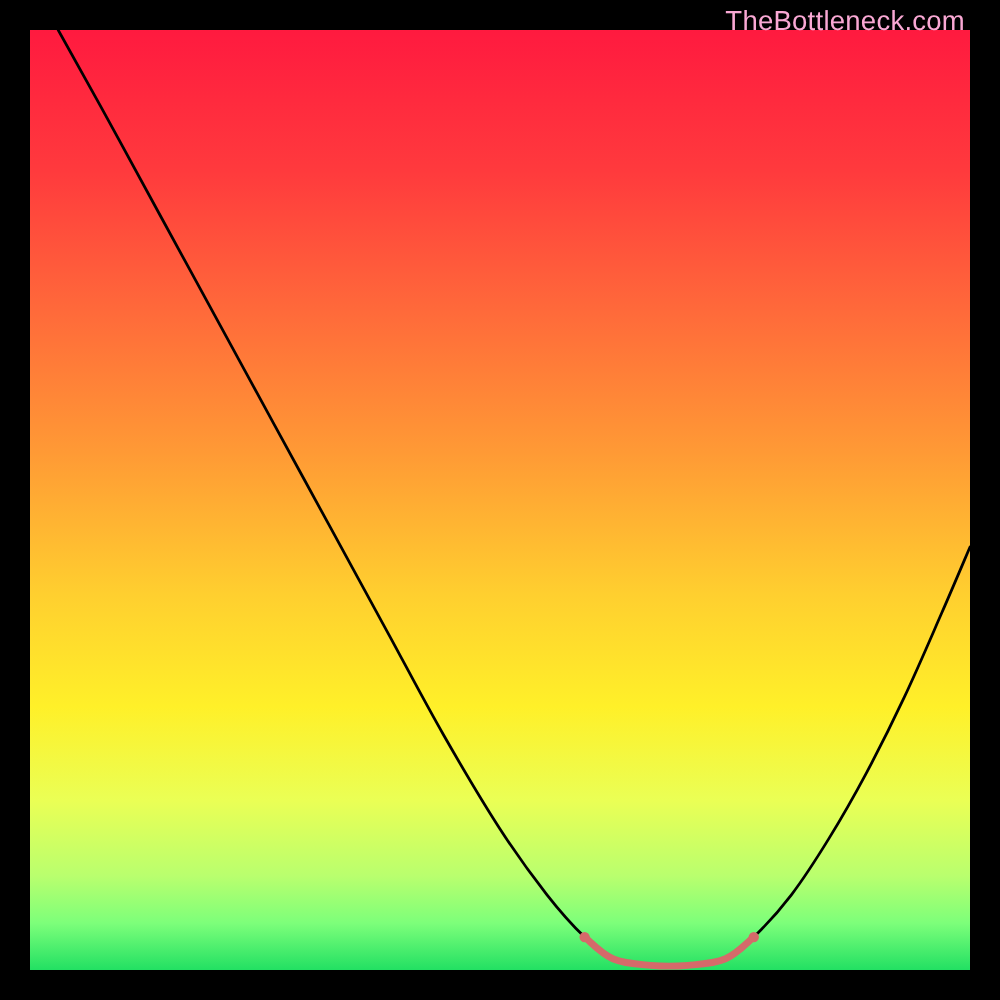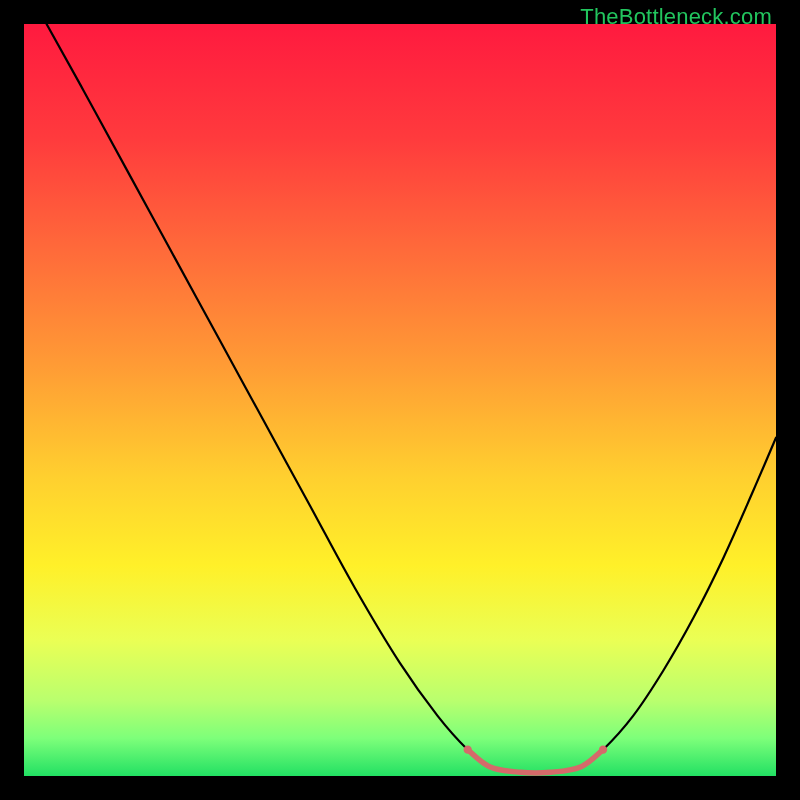--- a/index.html
+++ b/index.html
@@ -1,18 +1,18 @@
 <!DOCTYPE html>
 <html><head>
 <meta charset="utf-8">
 <style>
   * { margin: 0; padding: 0; box-sizing: border-box; }
   body { width: 800px; height: 800px; background: #000; position: relative; font-family: Arial, sans-serif; }
   .plot-area { position: absolute; left: 24px; top: 24px; width: 752px; height: 752px; }
-  .watermark { position: absolute; top: 4px; right: 28px; color: #22c55e; font-size: 22px; font-weight: 500; letter-spacing: 0.2px; z-index: 5; }
+  .watermark { position: absolute; top: 4px; right: 28px; color: #f9a8d4; font-size: 22px; font-weight: 500; letter-spacing: 0.2px; z-index: 5; }
   svg { display: block; }
 </style>
 </head>
 <body>
 
 <div class="watermark">TheBottleneck.com</div>
 
 <div class="plot-area">
   <svg id="chart-svg" width="752" height="752" viewBox="0 0 752 752">
     <defs>

